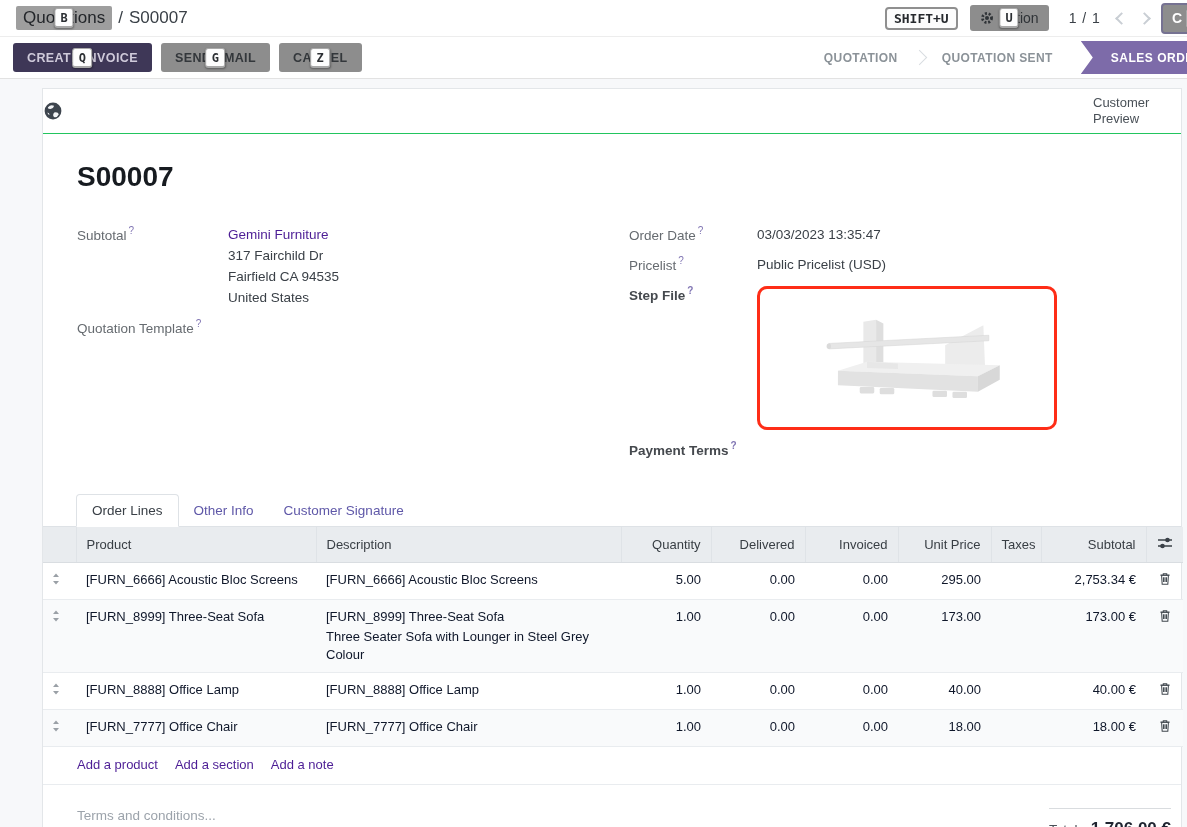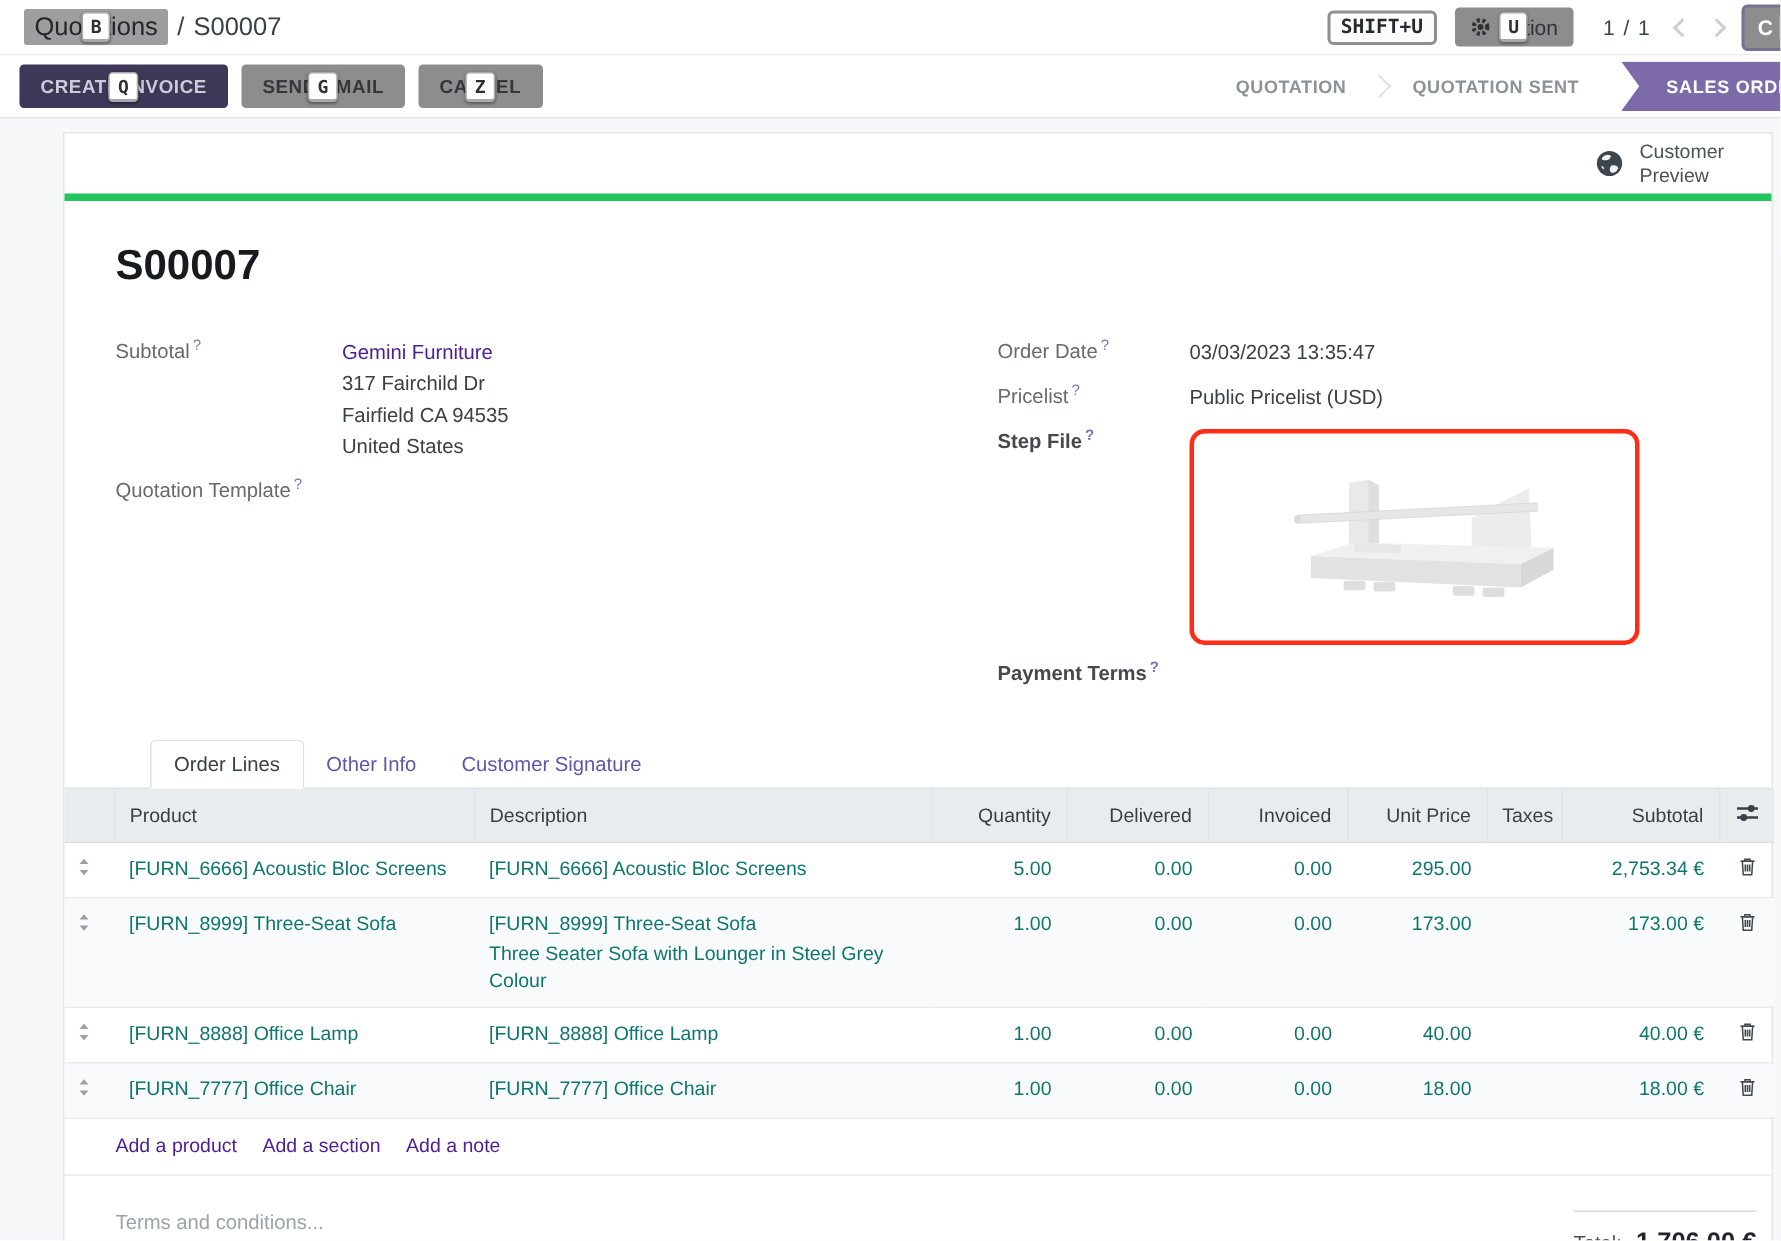--- a/index.html
+++ b/index.html
@@ -50,56 +50,56 @@
            letter-spacing:.4px; color:#8b9298; position:relative; white-space:nowrap; cursor:pointer; }
   .stage.sep::after { content:''; position:absolute; right:-5px; top:11px; width:10px; height:10px;
            border-top:1px solid #d8dce0; border-right:1px solid #d8dce0; transform:rotate(45deg); }
   .stage.active { background:#7d6ba9; color:#fff; font-weight:700; letter-spacing:.5px;
            padding:0 26px 0 30px; margin-left:6px;
            clip-path:polygon(0 0, 100% 0, 100% 100%, 0 100%, 12px 50%); }
 
   
   .content { padding:9px 5px 0 42px; height:748px; }
   .sheet { background:#fff; border:1px solid #e3e6e9; width:1140px; min-height:739px; }
-  .sheet-top { height:45px; border-bottom:5px solid #22c55e; display:flex; justify-content:flex-end;
+  .sheet-top { height:45px; border-bottom:1px solid #22c55e; display:flex; justify-content:space-between;
                align-items:center; gap:10px; padding-right:22px; cursor:pointer; }
   .cp-label { width:66px; font-size:13px; color:#495057; line-height:1.25; }
 
   .sheet-body { padding:27px 34px 0; }
   .doc-title { font-size:28px; font-weight:700; color:#171b20; margin-bottom:31px; }
 
   .fields { display:flex; }
   .fcol-left { width:552px; }
   .fcol-right { flex:1; }
   .frow { display:flex; margin-bottom:9px; }
   .flabel { font-size:13.5px; color:#666b70; padding-top:1px; }
   .flabel.bold { color:#45494e; font-weight:700; }
   .fcol-left .flabel { width:151px; }
-  .fcol-right .flabel { width:128px;margin-left:36px; }
+  .fcol-right .flabel { width:128px; }
   .help { color:#8075b3; font-size:10px; vertical-align:super; margin-left:2px; }
   .fvalue { font-size:13.5px; color:#3a4047; line-height:21px; }
   a.olink { color:#4c1d95; text-decoration:none; cursor:pointer; }
 
   .stepbox { width:300px; height:144px; border:3px solid #fe2d17; border-radius:10px; background:#fff;
              display:flex; align-items:center; justify-content:center; margin-top:2px; }
 
   
   .tabs { display:flex; align-items:flex-end; border-bottom:1px solid #dee2e6; padding-left:33px; margin-top:27px; }
   .tab { font-size:13.5px; padding:8px 15px; cursor:pointer; }
   .tab.active { background:#fff; border:1px solid #dee2e6; border-bottom:1px solid #fff;
-                margin-bottom:-1px; border-radius:4px 4px 0 0; color:#3a4047;margin-left:24px; }
+                margin-bottom:-1px; border-radius:4px 4px 0 0; color:#3a4047; }
   .tab.link { color:#5f58a8; }
 
   
   table.olines { width:100%; border-collapse:collapse; table-layout:fixed; }
   .olines th { background:#e9ecef; font-size:13px; font-weight:400; color:#383e44; text-align:left;
                padding:9px 10px; border-bottom:1px solid #d9dde1; }
   .olines th.num { text-align:right; }
   .olines th + th { border-left:1px solid #dfe3e7; }
-  .olines td { font-size:13px; color:#0f766e; padding:8px 10px; vertical-align:top; line-height:18px; }
+  .olines td { font-size:13px; color:#0f172a; padding:8px 10px; vertical-align:top; line-height:18px; }
   .olines tbody tr { border-bottom:1px solid #e9ecef; }
   .olines tbody tr.alt { background:#f9fafb; }
   .olines td.num { text-align:right; }
   .olines td.center { text-align:center; }
   .olines td.handle { padding:9px 2px 0 8px; cursor:grab; }
   .ti { color:#17a2b8; }
   .desc-extra { margin-top:2px; }
   .trash { cursor:pointer; flex:0 0 auto; margin-top:1px; }
   .addlinks { padding:10px 10px 12px 34px; display:flex; gap:17px; border-bottom:1px solid #e9ecef; }
   .addlinks a { font-size:13px; }

